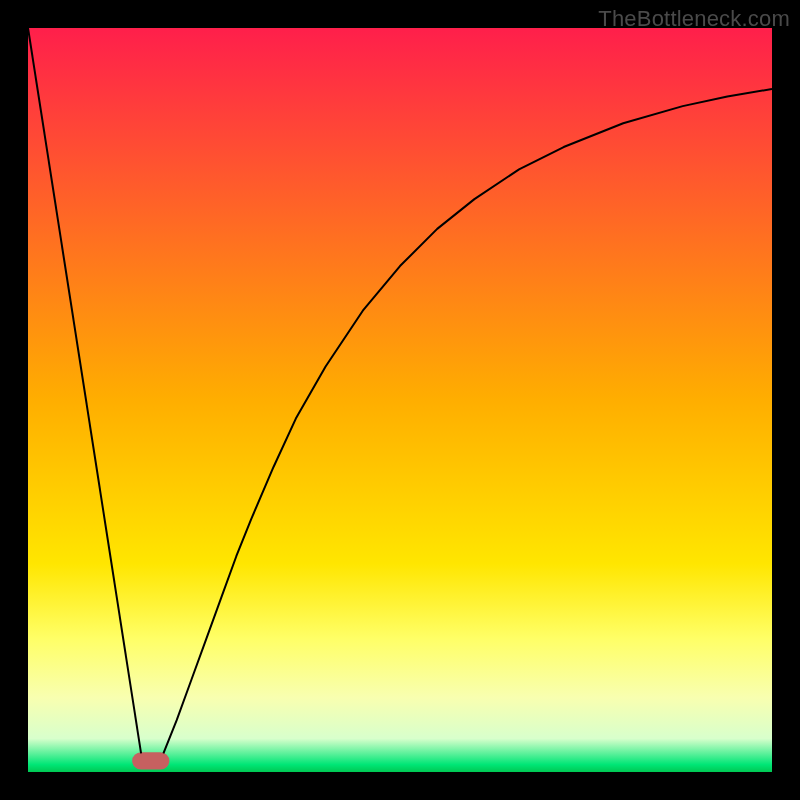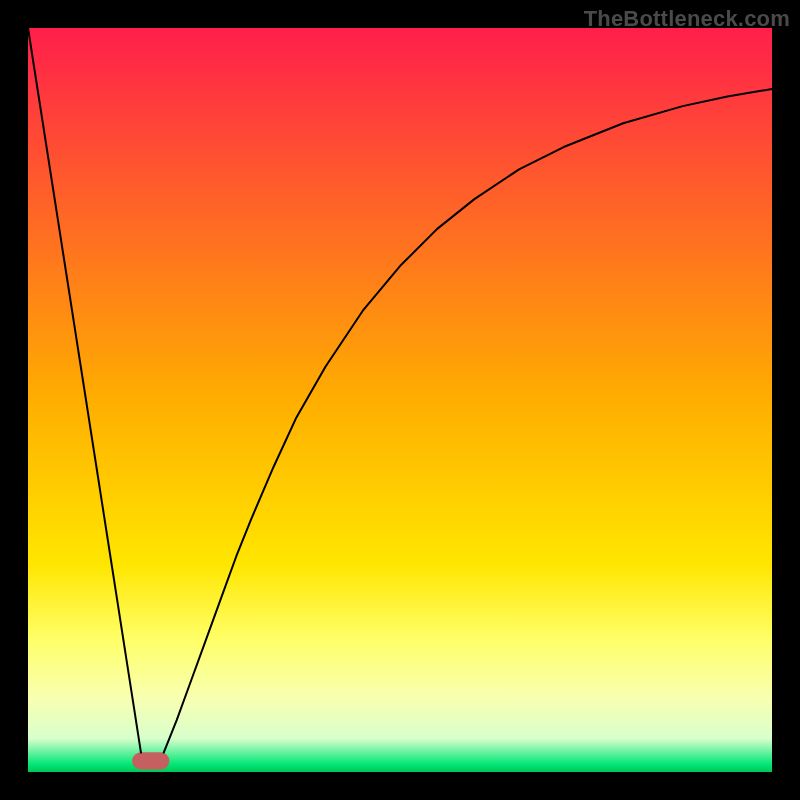--- a/index.html
+++ b/index.html
@@ -24,21 +24,21 @@
     width: 744px;
     height: 744px;
     overflow: hidden;
   }
   .watermark {
     position: absolute;
     top: 6px;
     right: 10px;
     color: #4a4a4a;
     font-size: 22px;
-    font-weight: 700;
+    font-weight: 400;
     letter-spacing: 0.2px;
     z-index: 5;
     pointer-events: none;
   }
   svg {
     display: block;
   }
 </style>
 </head>
 <body>

